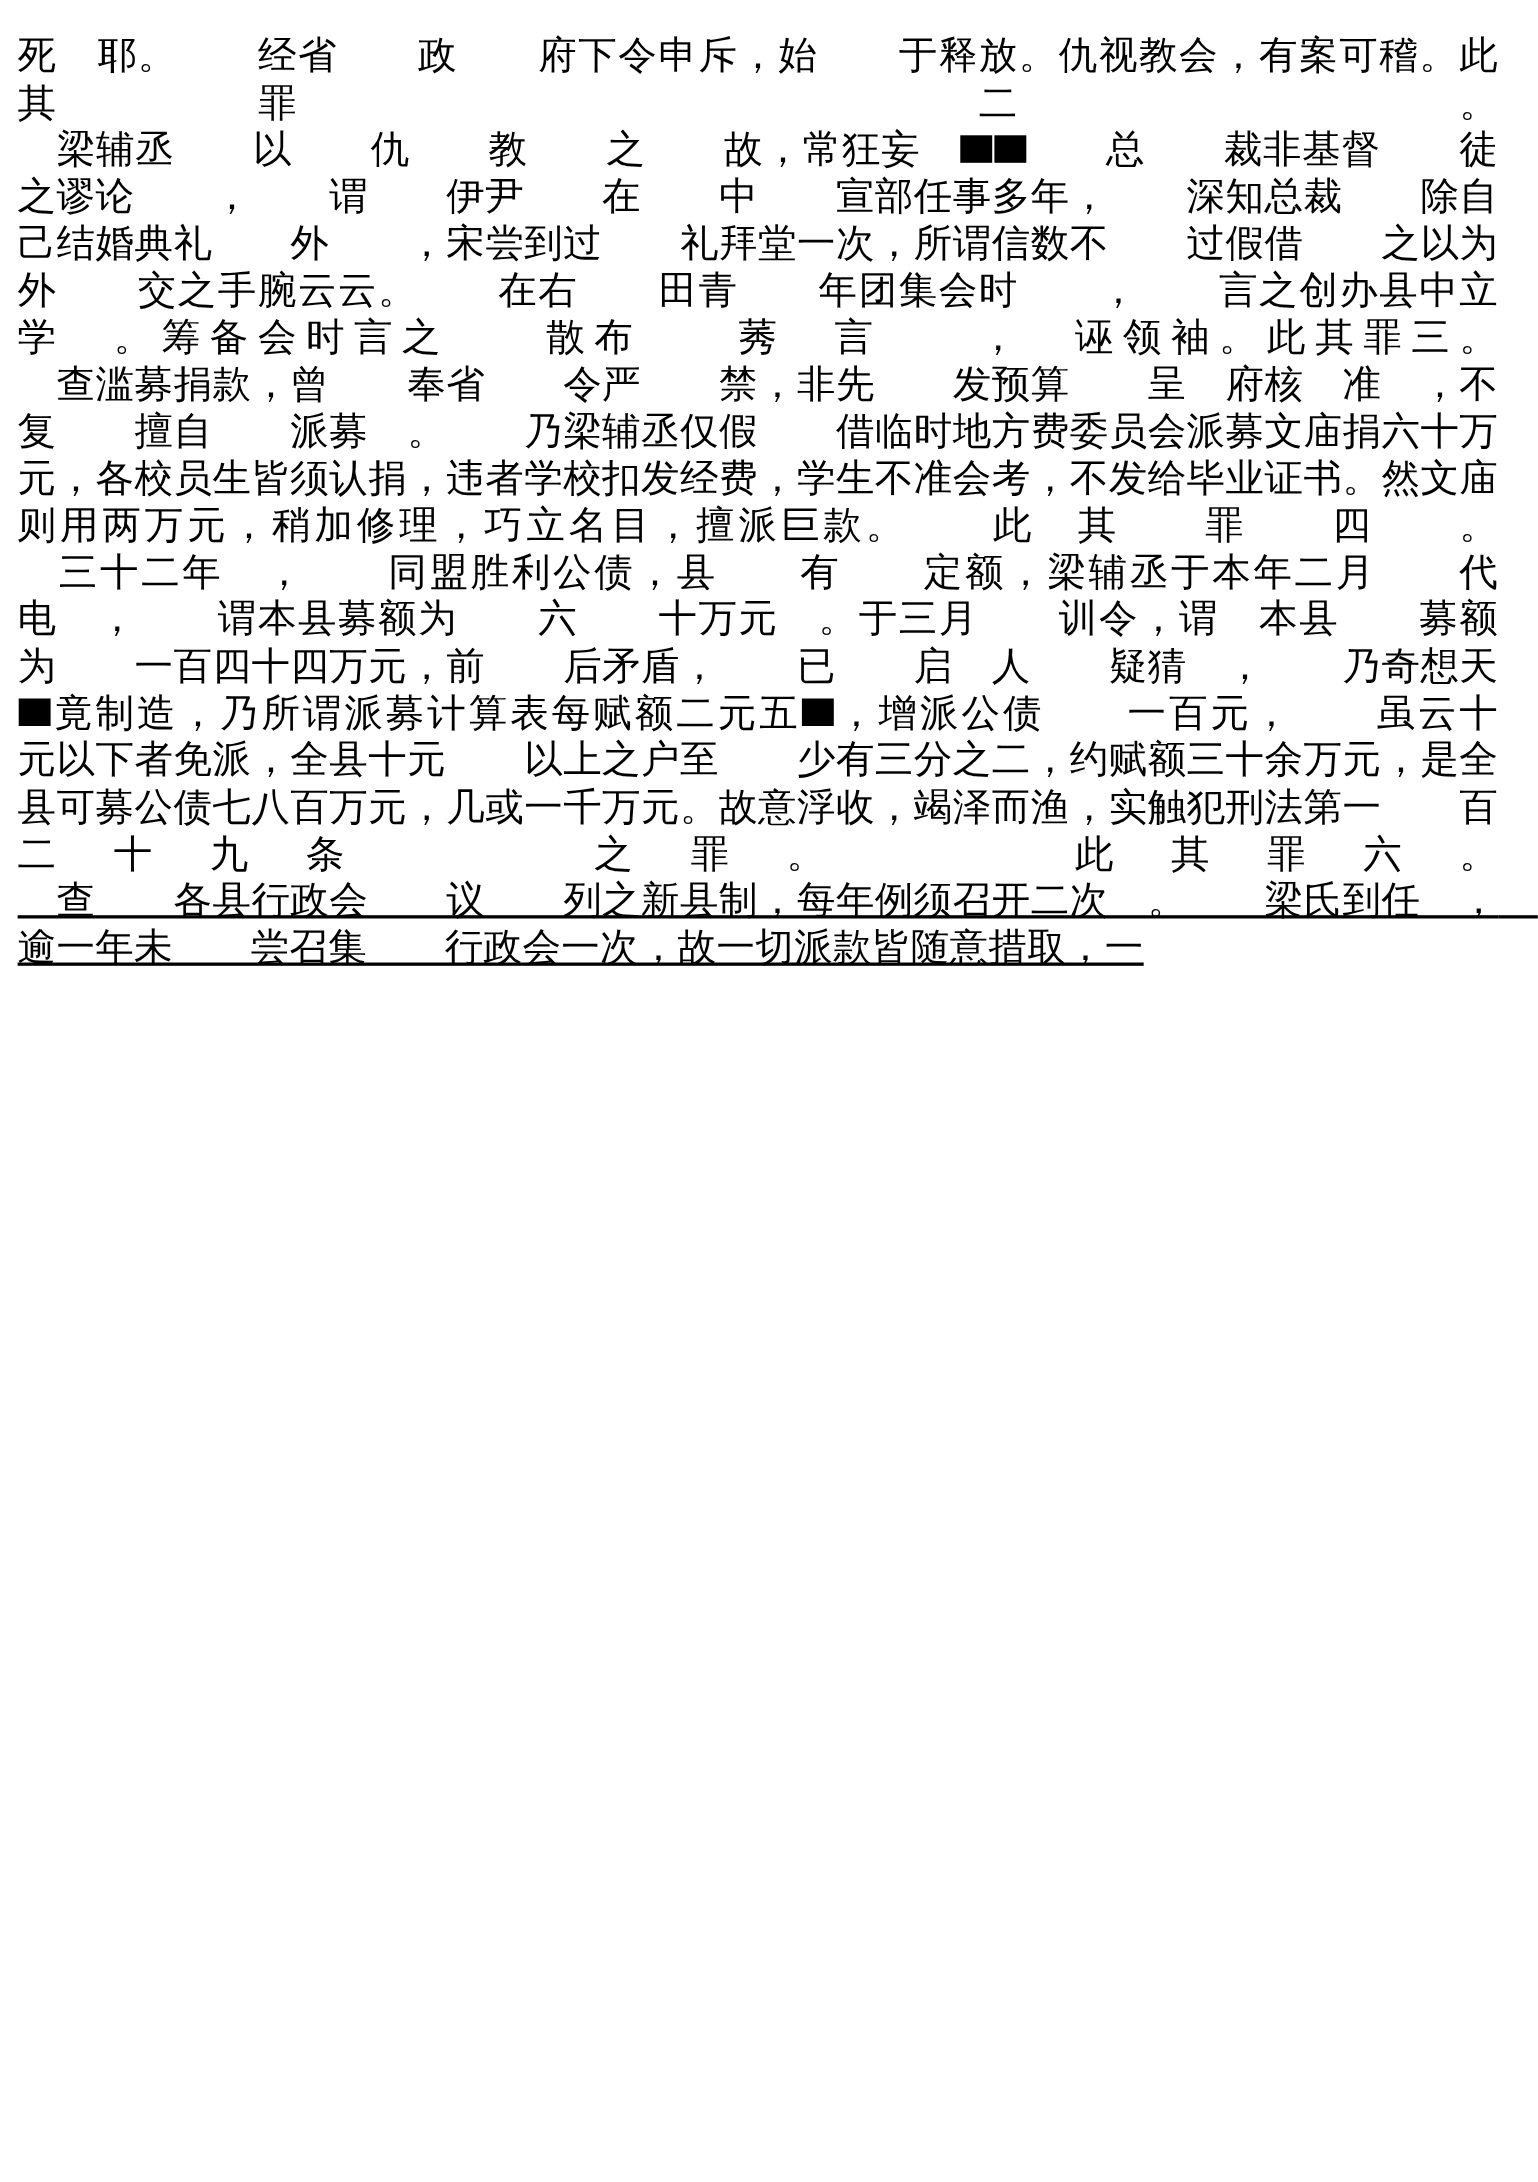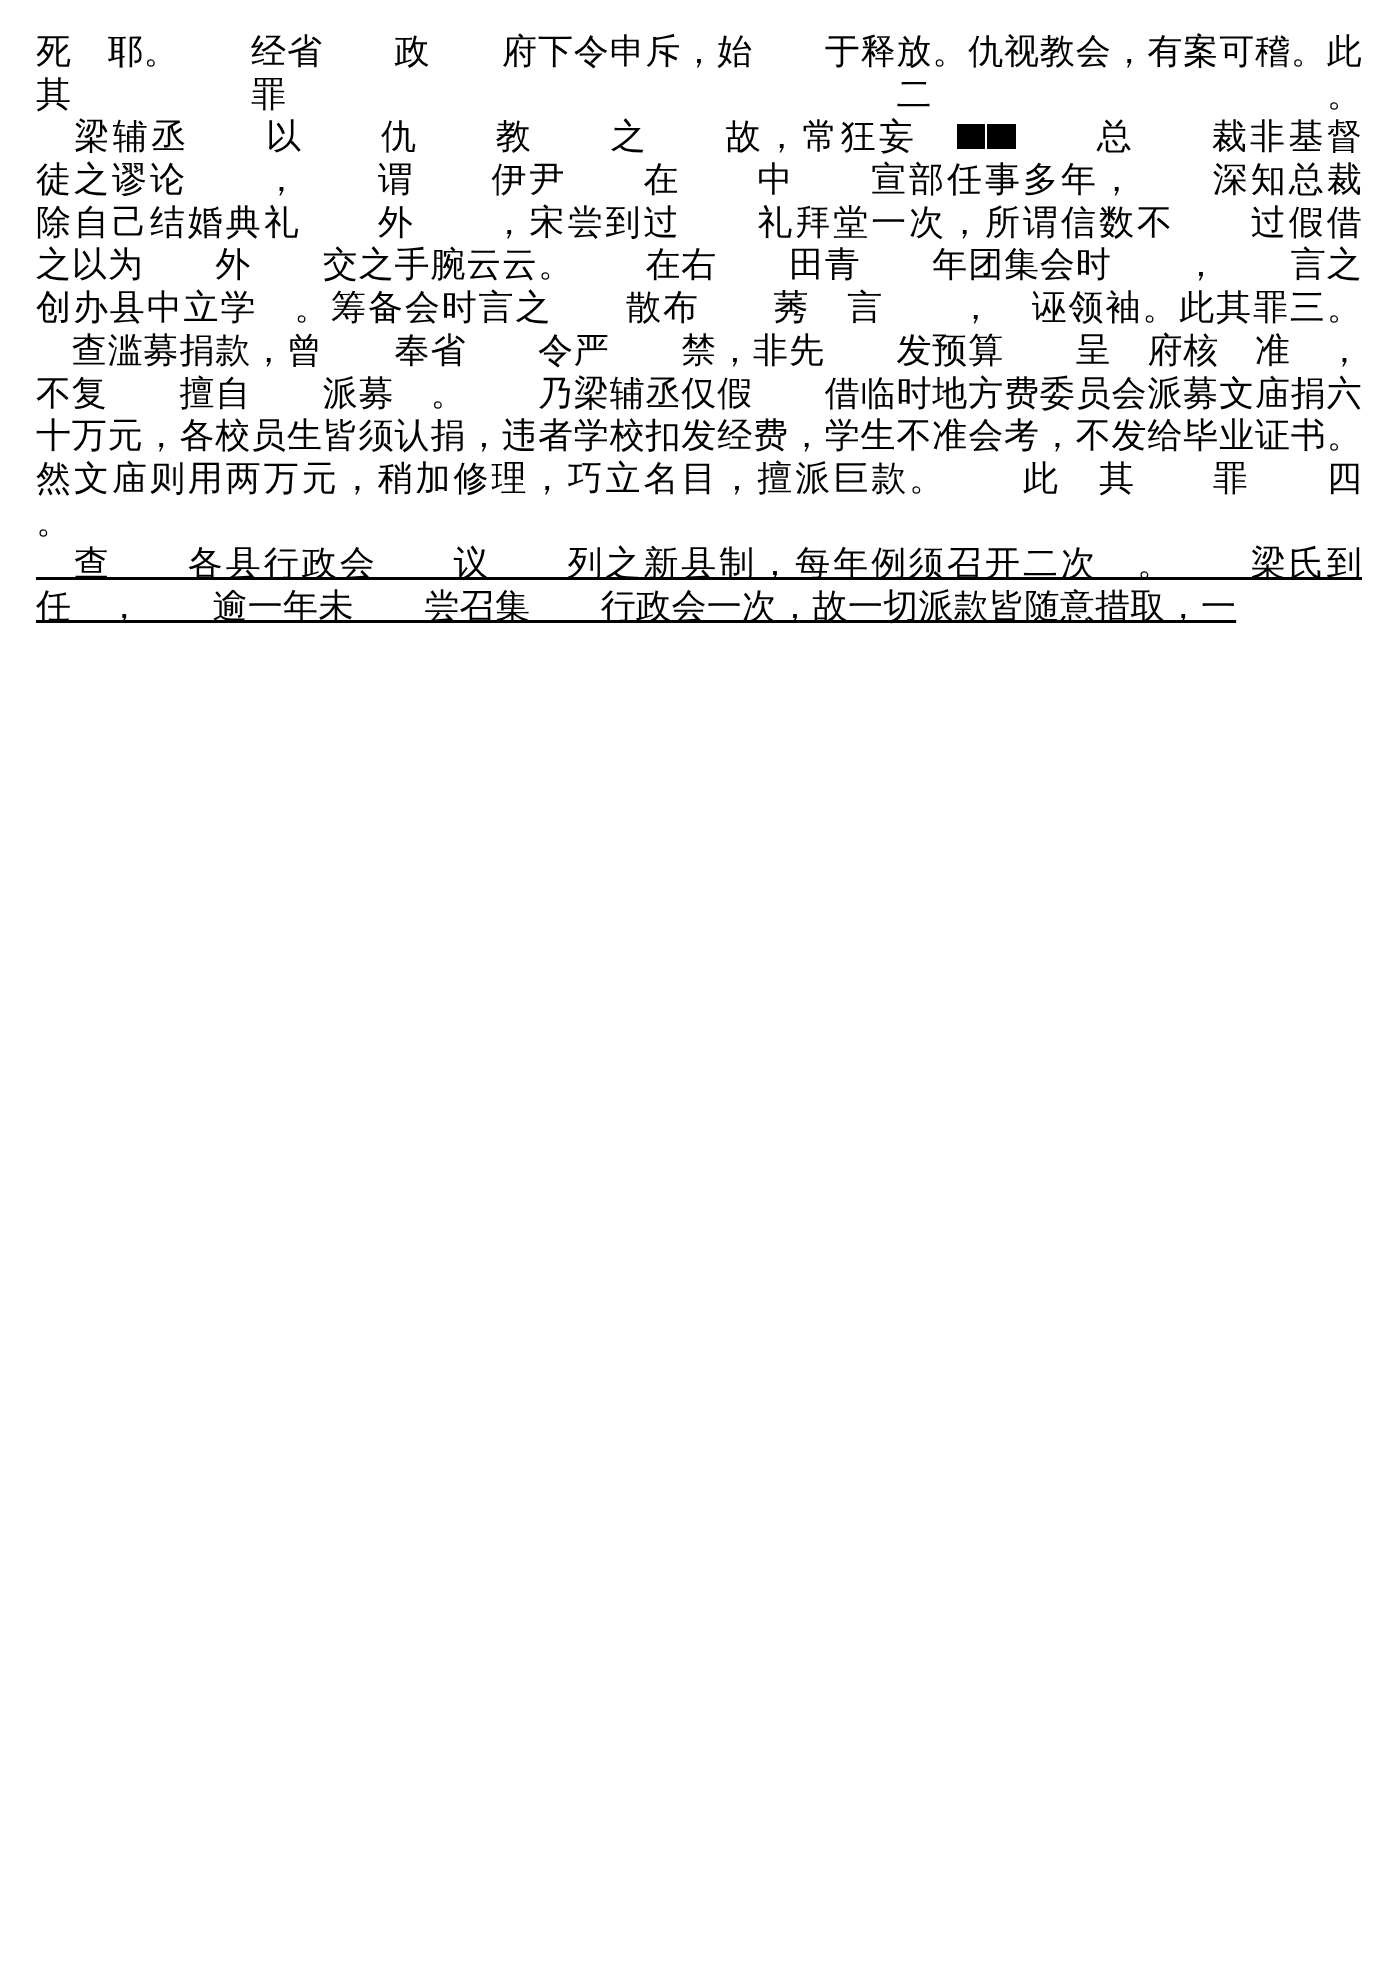--- a/index.html
+++ b/index.html
@@ -9,21 +9,21 @@
   }
   body {
     width: 1398px;
     min-height: 1984px;
     font-family: "DejaVu Serif", "Liberation Serif", serif;
   }
   .page {
     width: 1398px;
     min-height: 1984px;
     box-sizing: border-box;
-    padding: 30px 36px 20px 36px;
+    padding: 30px 36px 20px 16px;
     background: #ffffff;
   }
   .doc-body {
     color: #000000;
     font-size: 35px;
     line-height: 1.22;
     text-align: justify;
     text-justify: inter-character;
     letter-spacing: 0.3px;
   }
@@ -50,15 +50,16 @@
   }
 </style>
 </head>
 <body>
 
 <div class="page">
   <div class="doc-body">
     <p class="para">死　耶。　　经省　　政　　府下令申斥，始　　于释放。仇视教会，有案可稽。此　　其罪　　二　。</p>
     <p class="para">　梁辅丞　　以　　仇　　教　　之　　故，常狂妄　<span class="blk"></span><span class="blk"></span>　　总　　裁非基督　　徒之谬论　　，　　谓　　伊尹　　在　　中　　宣部任事多年，　　深知总裁　　除自己结婚典礼　　外　　，宋尝到过　　礼拜堂一次，所谓信数不　　过假借　　之以为　　外　　交之手腕云云。　　在右　　田青　　年团集会时　　，　　言之创办县中立学　。筹备会时言之　　散布　　莠　言　　，　诬领袖。此其罪三。</p>
     <p class="para">　查滥募捐款，曾　　奉省　　令严　　禁，非先　　发预算　　呈　府核　准　，不复　　擅自　　派募　。　　乃梁辅丞仅假　　借临时地方费委员会派募文庙捐六十万元，各校员生皆须认捐，违者学校扣发经费，学生不准会考，不发给毕业证书。然文庙则用两万元，稍加修理，巧立名目，擅派巨款。　　此　其　　罪　　四　　。</p>
+    <p class="para">　三十二年　，　　同盟胜利公债，县　　有　　定额，梁辅丞于本年二月　　代电　，　　谓本县募额为　　六　　十万元　。于三月　　训令，谓　本县　　募额　为　　一百四十四万元，前　　后矛盾，　　已　　启　人　　疑猜　，　　乃奇想天　<span class="blk"></span>竟制造，乃所谓派募计算表每赋额二元五<span class="blk"></span>，增派公债　　一百元，　　虽云十　　元以下者免派，全县十元　　以上之户至　　少有三分之二，约赋额三十余万元，是全县可募公债七八百万元，几或一千万元。故意浮收，竭泽而渔，实触犯刑法第一　　百二十九条　　之罪。　　此其罪六。</p>
     <p class="para last-natural">　查　　各县行政会　　议　　列之新县制，每年例须召开二次　。　　梁氏到任　，　　逾一年未　　尝召集　　行政会一次，故一切派款皆随意措取，一</p>
   </div>
 </div>
 
 </body></html>

